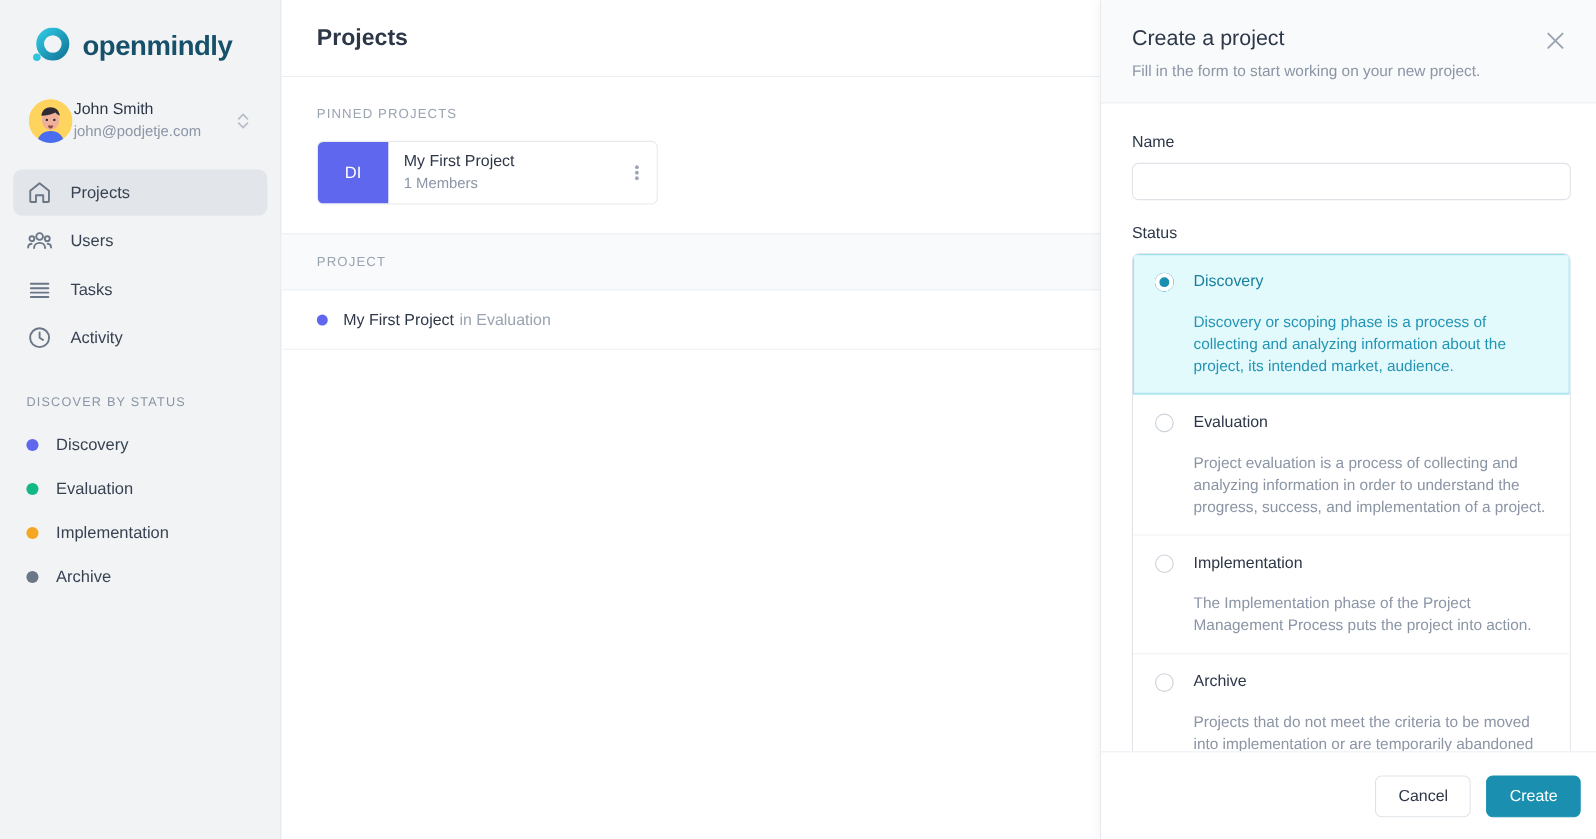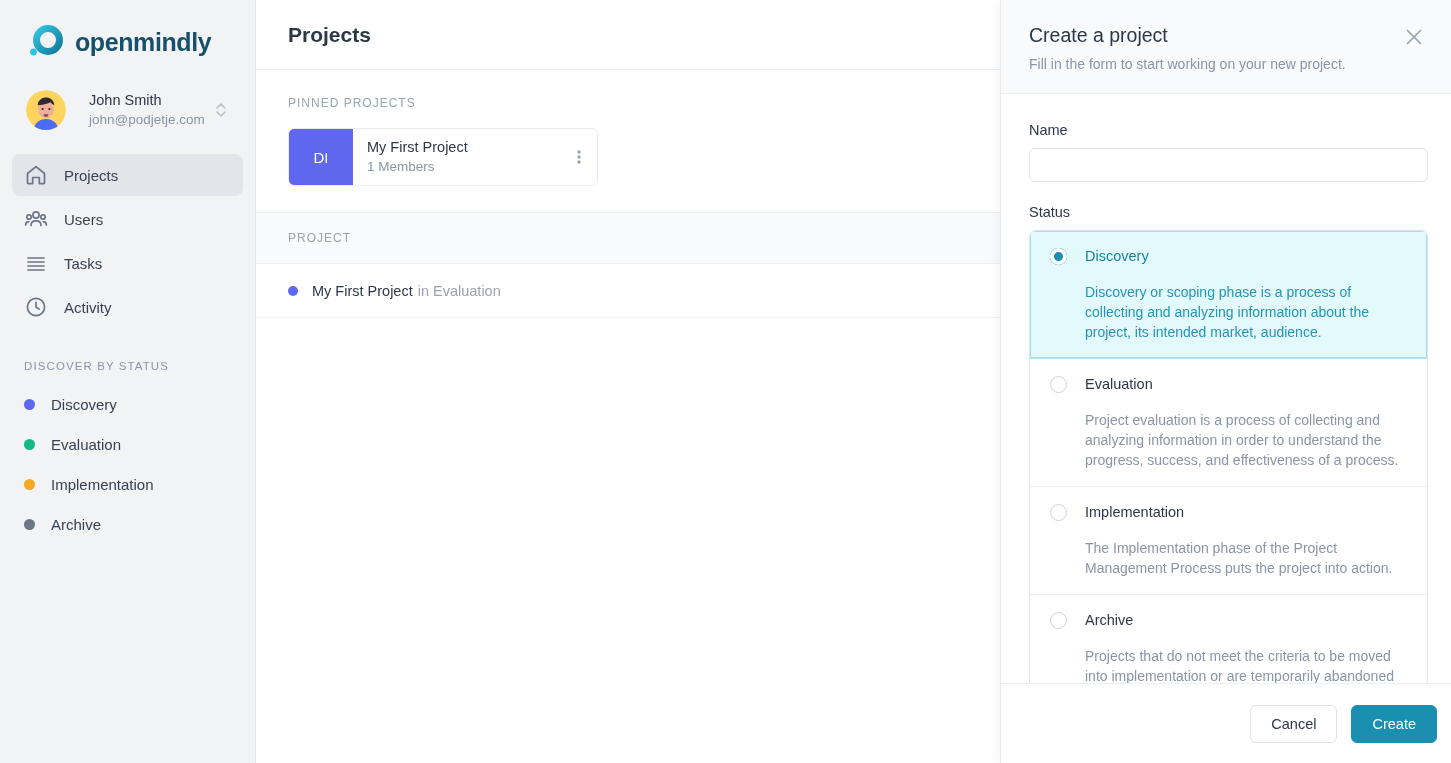--- a/index.html
+++ b/index.html
@@ -53,21 +53,21 @@
     border-radius: 8px;
     cursor: pointer;
   }
   .avatar {
     width: 40px; height: 40px;
     border-radius: 50%;
     flex: 0 0 40px;
     overflow: hidden;
     display: block;
   }
-  .user-meta { margin-left: 23px; flex: 1; min-width: 0; }
+  .user-meta { margin-left: 1px; flex: 1; min-width: 0; }
   .user-name {
     font-size: 14.5px;
     color: #2d3748;
     line-height: 19px;
     white-space: nowrap;
   }
   .user-email {
     font-size: 13.5px;
     color: #8b95a5;
     line-height: 19px;
@@ -460,21 +460,21 @@
           <div class="radio-texts">
             <div class="radio-name">Discovery</div>
             <div class="radio-desc">Discovery or scoping phase is a process of collecting and analyzing information about the project, its intended market, audience.</div>
           </div>
         </div>
 
         <div class="radio-opt">
           <span class="radio-mark"></span>
           <div class="radio-texts">
             <div class="radio-name">Evaluation</div>
-            <div class="radio-desc">Project evaluation is a process of collecting and analyzing information in order to understand the progress, success, and effectiveness of a process.</div>
+            <div class="radio-desc">Project evaluation is a process of collecting and analyzing information in order to understand the progress, success, and implementation of a project.</div>
           </div>
         </div>
 
         <div class="radio-opt">
           <span class="radio-mark"></span>
           <div class="radio-texts">
             <div class="radio-name">Implementation</div>
             <div class="radio-desc">The Implementation phase of the Project Management Process puts the project into action.</div>
           </div>
         </div>

